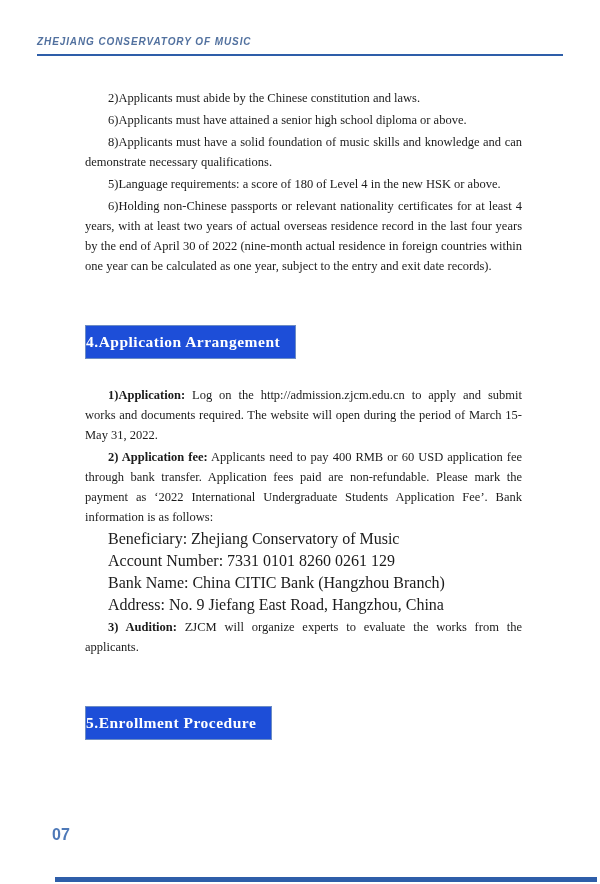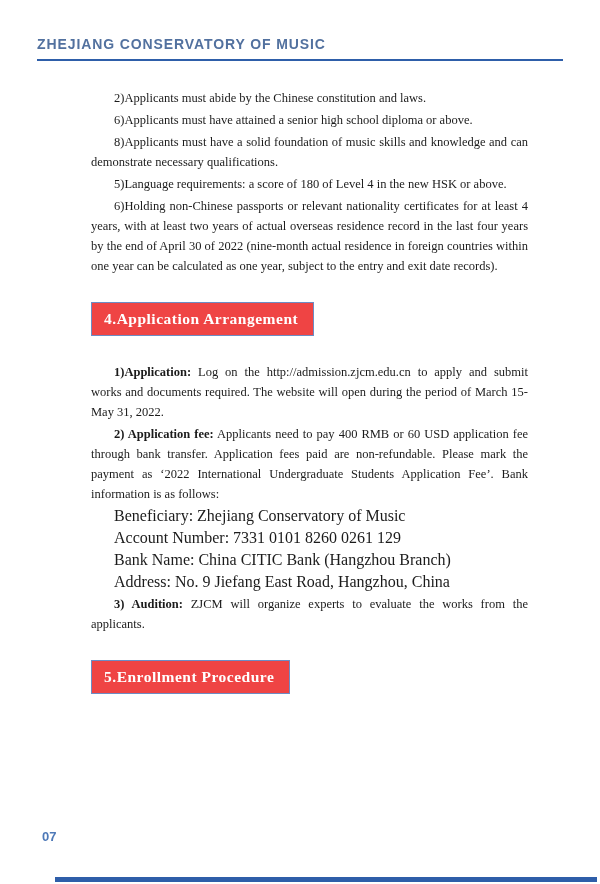--- a/index.html
+++ b/index.html
@@ -10,70 +10,72 @@
     font-family:"Liberation Serif", serif;
     color:#1b1b1b;
     overflow:hidden;
   }
   
   .page-header{
     position:absolute;top:36px;left:37px;right:37px;
   }
   .header-title{
     font-family:"Liberation Sans", sans-serif;
-    font-size:14px;
+    font-size:10px;
     font-weight:bold;
     letter-spacing:0.9px;
     color:#52719f;
+    font-style:italic;
   }
   .header-rule{
     margin-top:7px;
     height:2px;
     background:#2e5ea9;
   }
   
   .doc-main{
     position:absolute;
-    top:88px;left:91px;width:437px;
+    top:88px;left:85px;width:437px;
   }
   p.body-text{
     margin:0 0 2px 0;
     font-size:12.5px;
     line-height:20px;
     text-align:justify;
     text-indent:23px;
   }
   p.bank-line{
     margin:0 0 2px 0;
     font-size:16px;
     line-height:20px;
     padding-left:23px;
     text-align:left;
   }
   .section-heading{
     margin:26px 0 26px 0;
   }
   .heading-box{
     display:inline-block;
-    background:#ef4444;
+    background:#1d4ed8;
     border:1px solid #6c8cc4;
     color:#ffffff;
     font-family:"Liberation Serif", serif;
     font-size:15.5px;
     font-weight:bold;
     letter-spacing:0.5px;
-    padding:7px 15px 7px 12px;
+    padding:7px 15px 7px 0;
+    margin-top:23px;
   }
   b.lead{font-weight:bold;margin-top:8px;}
   
   .page-number{
     position:absolute;
-    left:42px;bottom:40px;
+    left:52px;bottom:40px;
     font-family:"Liberation Sans", sans-serif;
-    font-size:13px;
+    font-size:16px;
     font-weight:bold;
     color:#4e79b8;
   }
   .footer-bar{
     position:absolute;
     left:55px;right:3px;bottom:2px;
     height:5px;
     background:#2e5ea9;
   }
 </style>

